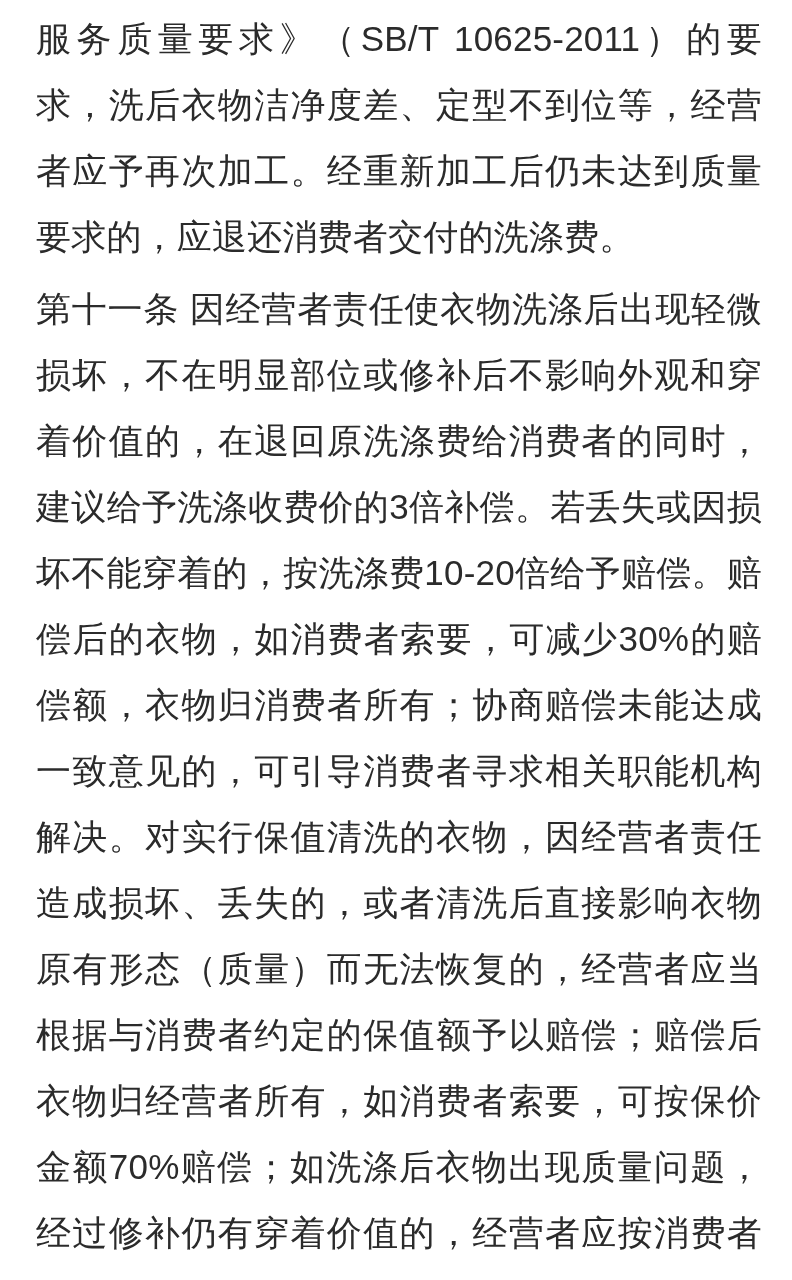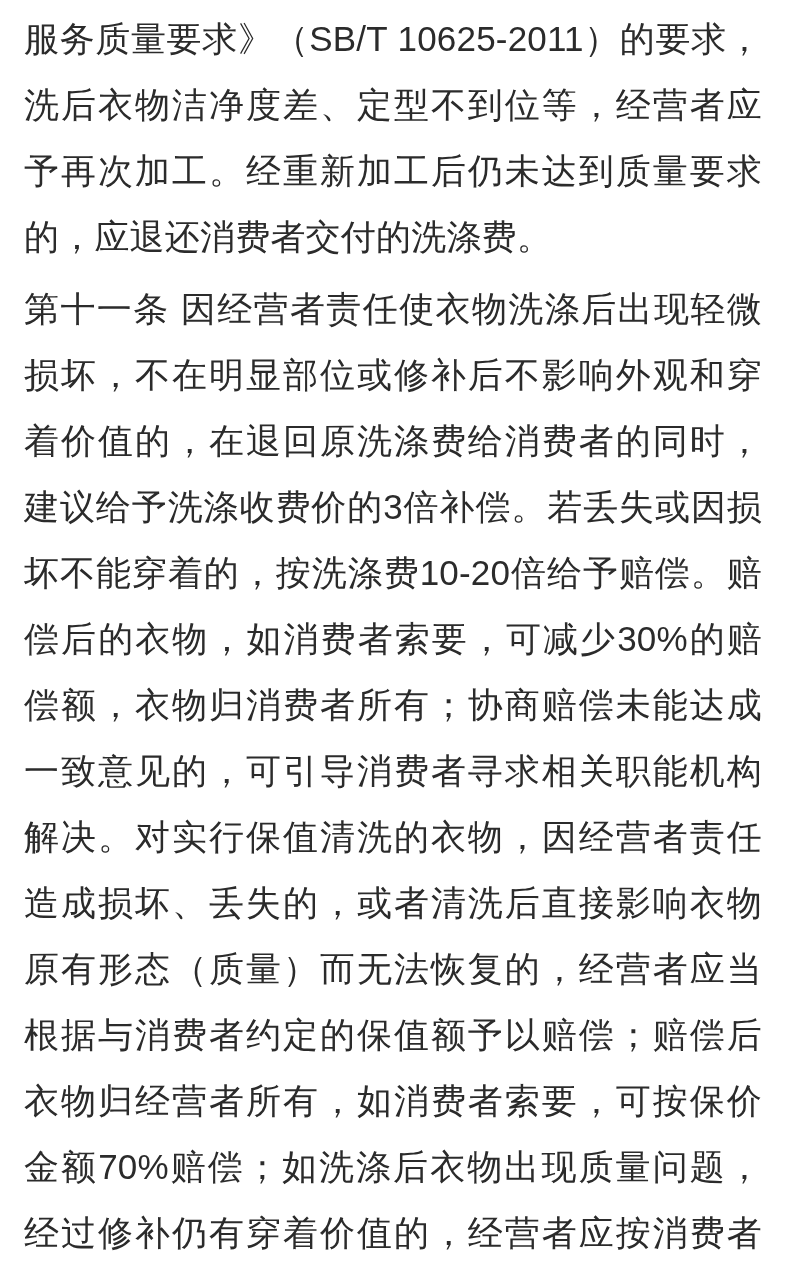--- a/index.html
+++ b/index.html
@@ -11,21 +11,21 @@
     width: 792px;
     height: 1280px;
     overflow: hidden;
     font-family: "Liberation Sans", "DejaVu Sans", sans-serif;
   }
   .page {
     position: relative;
     width: 792px;
     height: 1280px;
     box-sizing: border-box;
-    padding: 0px 30px 0px 24px;
+    padding: 0px 30px 0px 36px;
     background: #ffffff;
   }
   .doc {
     padding-top: 6px;
   }
   .para {
     margin: 0 0 0 0;
     color: #2b2b2b;
     font-size: 35px;
     line-height: 66px;

